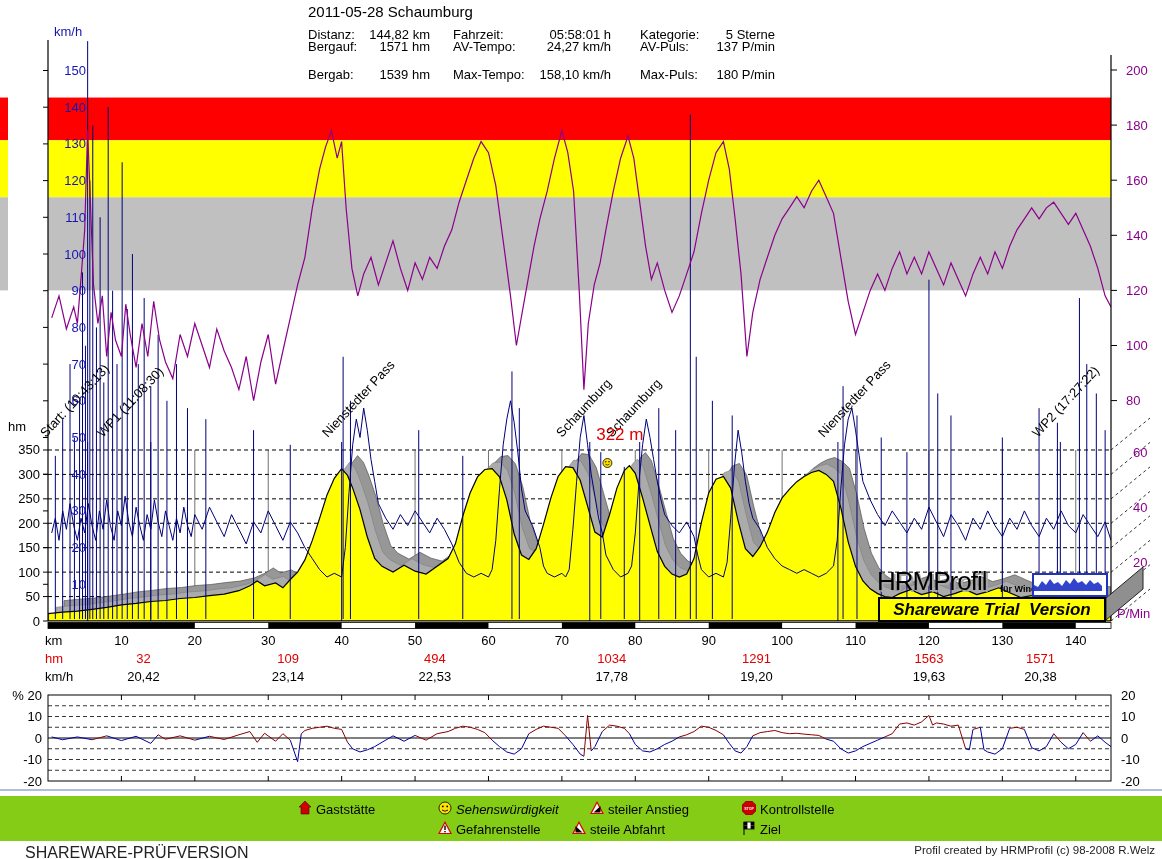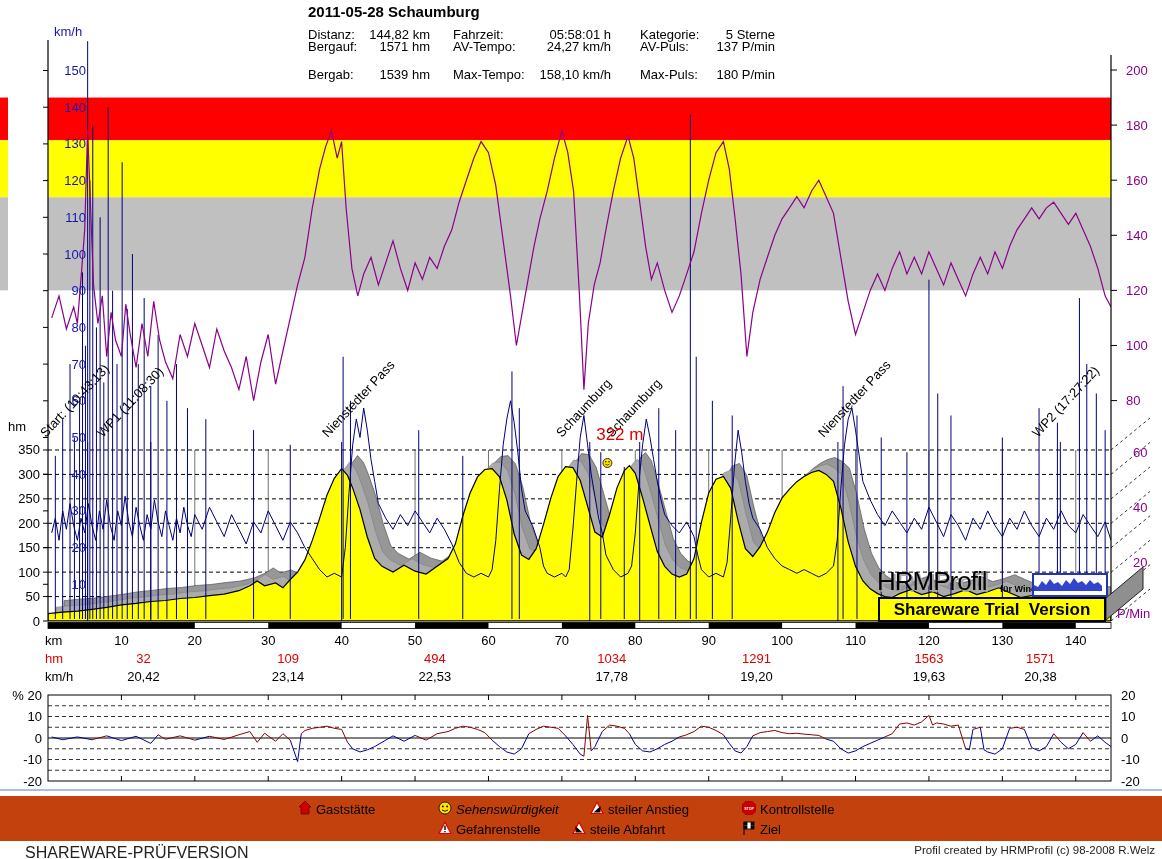--- a/index.html
+++ b/index.html
@@ -1,40 +1,40 @@
 <!DOCTYPE html>
 <html><head>
 <meta charset="utf-8">
 <style>
   html,body{margin:0;padding:0;background:#fff;}
   body{width:1162px;height:859px;position:relative;overflow:hidden;
        font-family:"Liberation Sans","DejaVu Sans",sans-serif;color:#000;}
   .abs{position:absolute;}
-  #page-title{left:308px;top:3px;font-size:15px;font-weight:bold;}
+  #page-title{left:308px;top:3px;font-size:15px;font-weight:normal;}
   .stat-label{font-size:13px;}
   .stat-value{font-size:13px;text-align:right;width:120px;}
   .r1{top:27px}.r2{top:39px}.r3{top:67px}
   .c1l{left:308px}.c1v{left:310px}
   .c2l{left:453px}.c2v{left:490px;width:121px}
   .c3l{left:640px}.c3v{left:655px}
   #axis-kmh{left:54px;top:24px;color:#1515b5;font-size:13px;}
   #axis-hm{left:8px;top:419px;font-size:13px;}
   #axis-pmin{left:1117px;top:606px;color:#8B008B;font-size:13px;}
   #main-svg{left:0;top:0;}
   .wp-label{position:absolute;font-size:13px;white-space:nowrap;
             transform-origin:0 100%;transform:rotate(-47deg);height:14px;line-height:14px;}
   #wp-altitude{color:#e00000;font-size:17px;}
   #wm-title{left:877px;top:566px;font-size:26px;font-weight:normal;letter-spacing:-1px;
             text-shadow:2px 2px 0 #a8a8a8;}
   #wm-sub{left:1000px;top:584px;font-size:9px;font-weight:bold;}
   #wm-logo{left:1032px;top:573px;width:72px;height:20px;border:2px solid #2233bb;background:#fff;}
   #wm-trial-box{left:878px;top:597px;width:224px;height:21px;background:#ffff00;
                 border:2px solid #000;text-align:center;font-size:17px;font-weight:bold;
-                line-height:21px;white-space:pre;}
-  #legend-band{left:0;top:796px;width:1162px;height:45px;background:#c2410c;}
+                line-height:21px;white-space:pre;font-style:italic;}
+  #legend-band{left:0;top:796px;width:1162px;height:45px;background:#84cc16;}
   .legend-item{position:absolute;height:16px;}
   .legend-label{position:absolute;left:18px;top:1px;font-size:13px;white-space:nowrap;}
   #footer-left{left:25px;top:844px;font-size:16px;color:#222;}
   #footer-right{right:7px;top:844px;font-size:11.5px;color:#222;}
 </style>
 </head>
 <body>
 
 <div class="abs" id="page-title">2011-05-28 Schaumburg</div>
 <div class="abs stat-label c1l r1">Distanz:</div>

